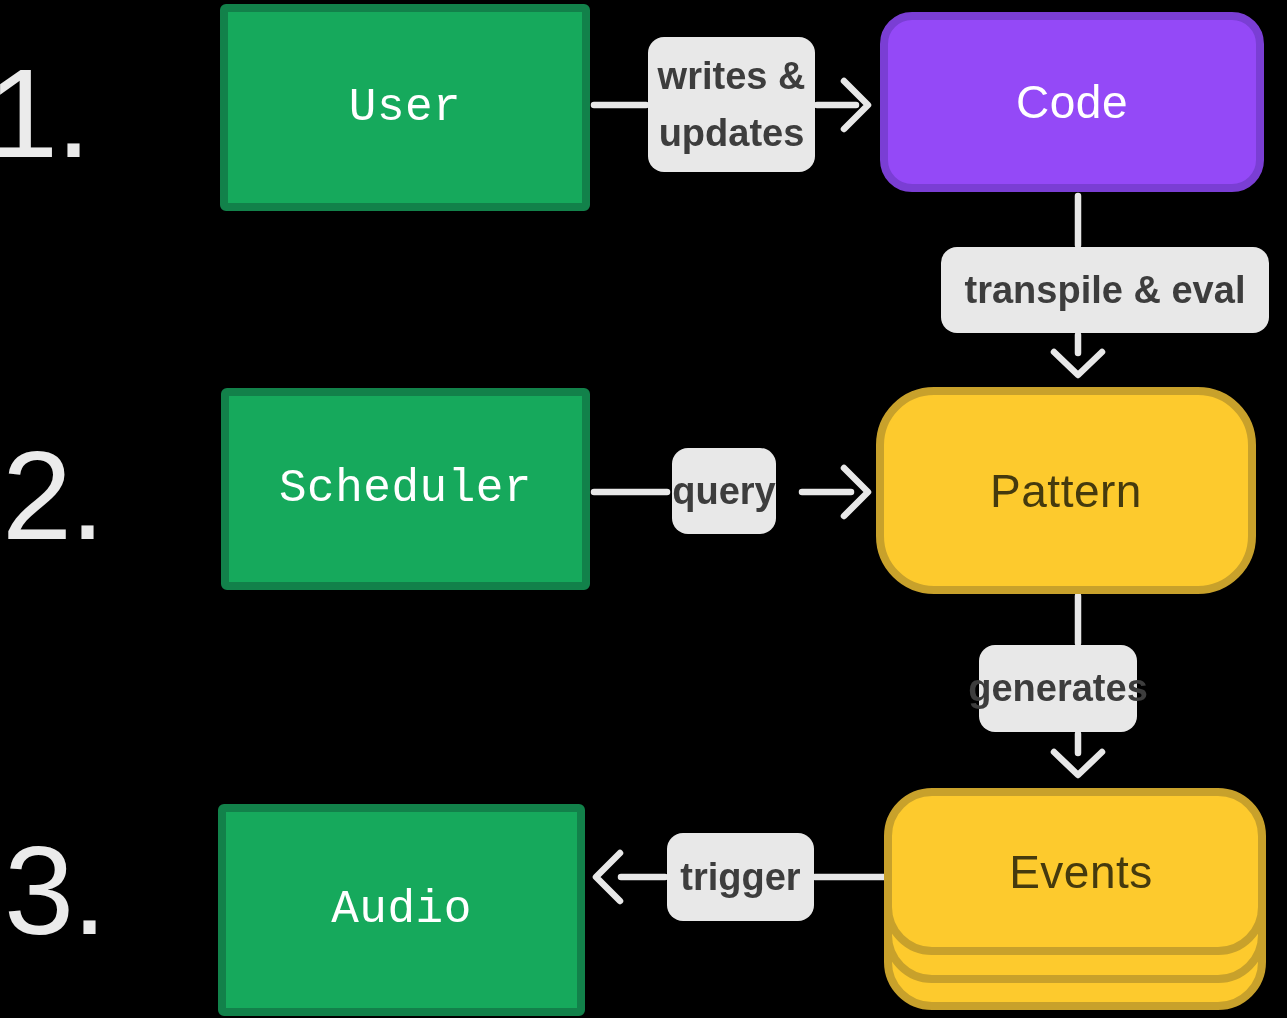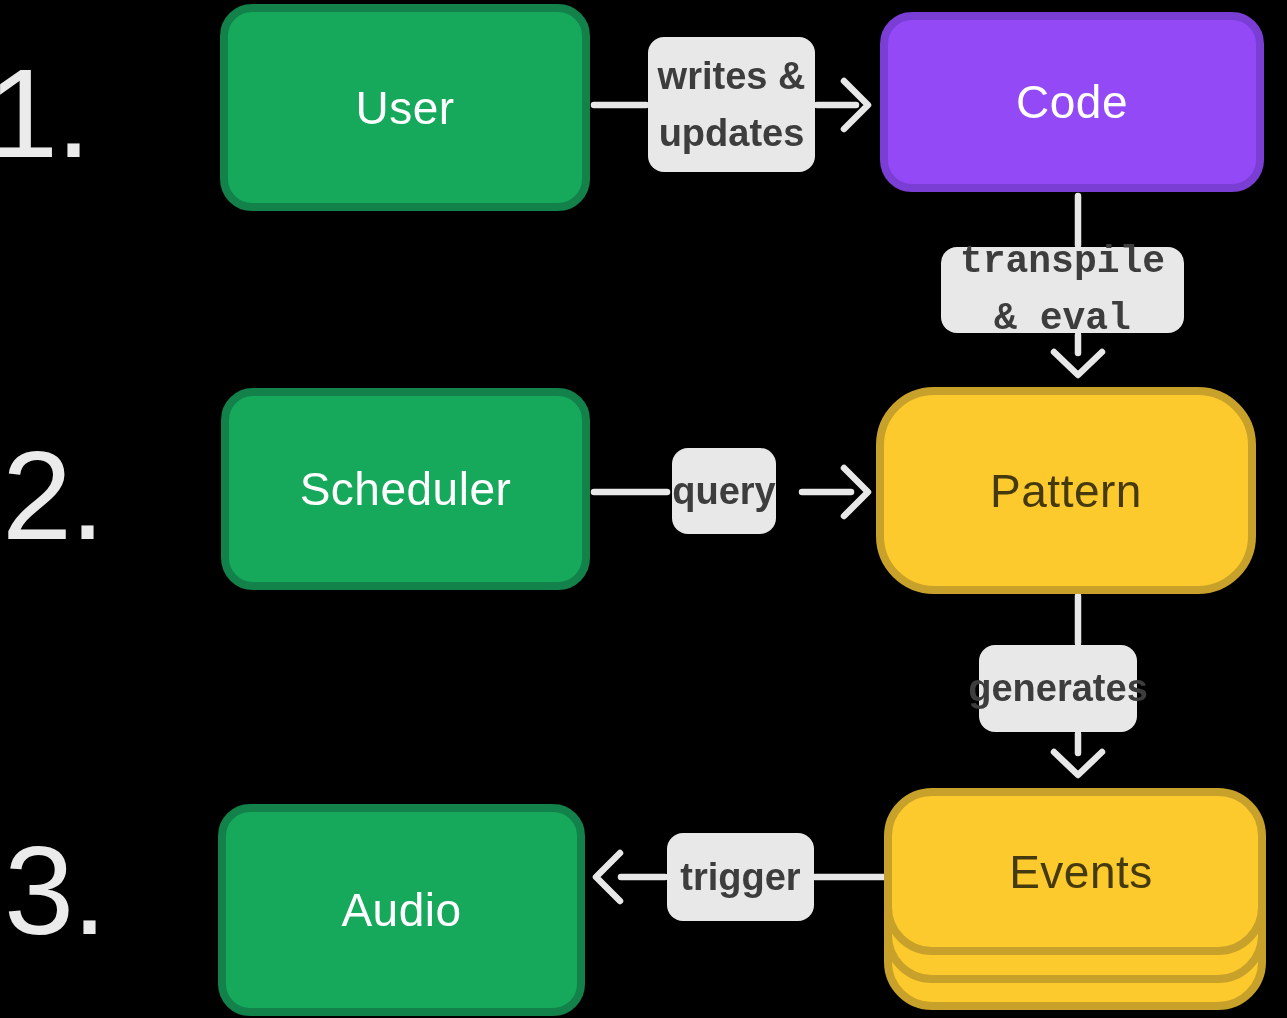--- a/index.html
+++ b/index.html
@@ -35,22 +35,23 @@
     justify-content: center;
     box-sizing: border-box;
   }
   .node-label {
     font-size: 46px;
     letter-spacing: 0.5px;
   }
   .green {
     background: var(--green-fill);
     border: 8px solid var(--green-border);
-    border-radius: 32px;
+    border-radius: 6px;
     color: var(--node-text-light);
+    font-family: Liberation Mono, monospace;
   }
   .purple {
     background: var(--purple-fill);
     border: 8px solid var(--purple-border);
     border-radius: 32px;
     color: var(--node-text-light);
   }
   .yellow {
     background: var(--yellow-fill);
     border: 8px solid var(--yellow-border);
@@ -95,21 +96,21 @@
     line-height: 1.5;
     display: flex;
     align-items: center;
     justify-content: center;
     text-align: center;
     border-radius: 16px;
     white-space: pre-line;
     box-sizing: border-box;
   }
   .label-writes    { left: 648px; top: 37px;  width: 167px; height: 135px; }
-  .label-transpile { left: 941px; top: 247px; width: 243px; height: 86px; font-family: Liberation Mono, monospace; }
+  .label-transpile { left: 941px; top: 247px; width: 328px; height: 86px; }
   .label-query     { left: 672px; top: 448px; width: 104px; height: 86px; }
   .label-generates { left: 979px; top: 645px; width: 158px; height: 87px; }
   .label-trigger   { left: 667px; top: 833px; width: 147px; height: 88px; }
 
   .step-num {
     position: absolute;
     color: var(--step-number);
     font-size: 126px;
     line-height: 1;
     letter-spacing: -2px;

